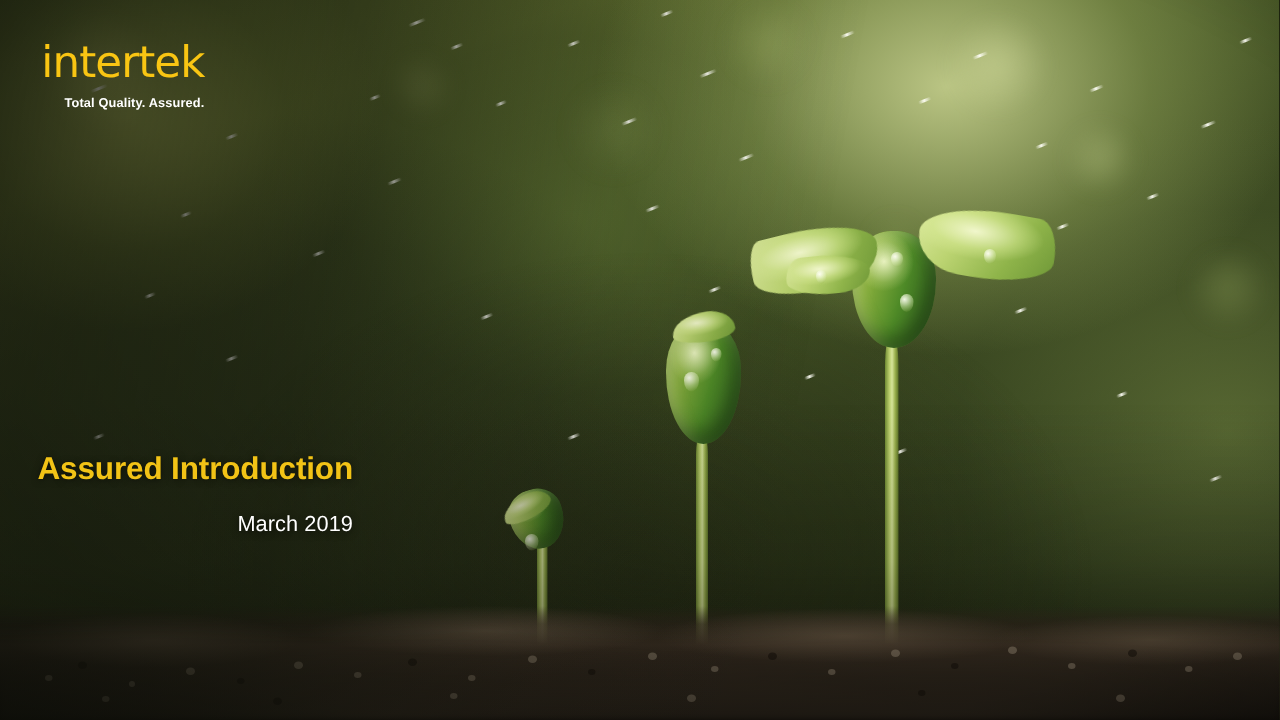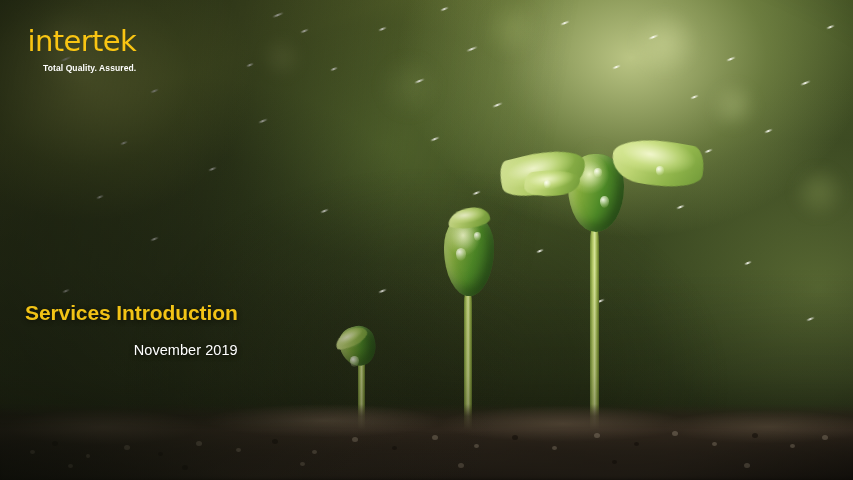--- a/index.html
+++ b/index.html
@@ -292,19 +292,19 @@
   </div>
 
   <div class="scrim"></div>
 
   <div class="logo-block">
     <div class="logo-word">intertek</div>
     <div class="logo-tag">Total Quality. Assured.</div>
   </div>
 
   <div class="title-block">
-    <div class="subtitle">Services Introduction</div>
+    <div class="subtitle">Assured Introduction</div>
     <div class="presenter">
-      <div>November 2019</div>
+      <div>March 2019</div>
     </div>
   </div>
 
 </div>
 
 </body></html>

